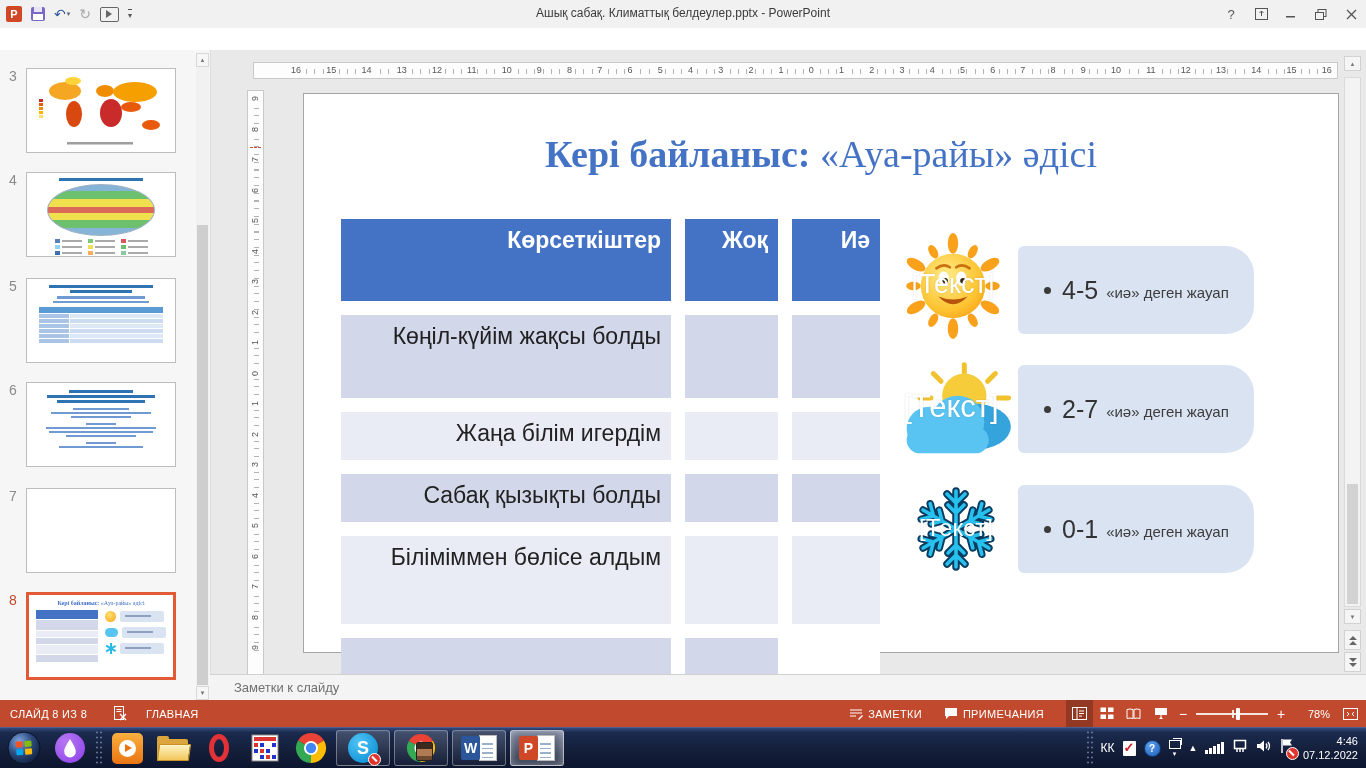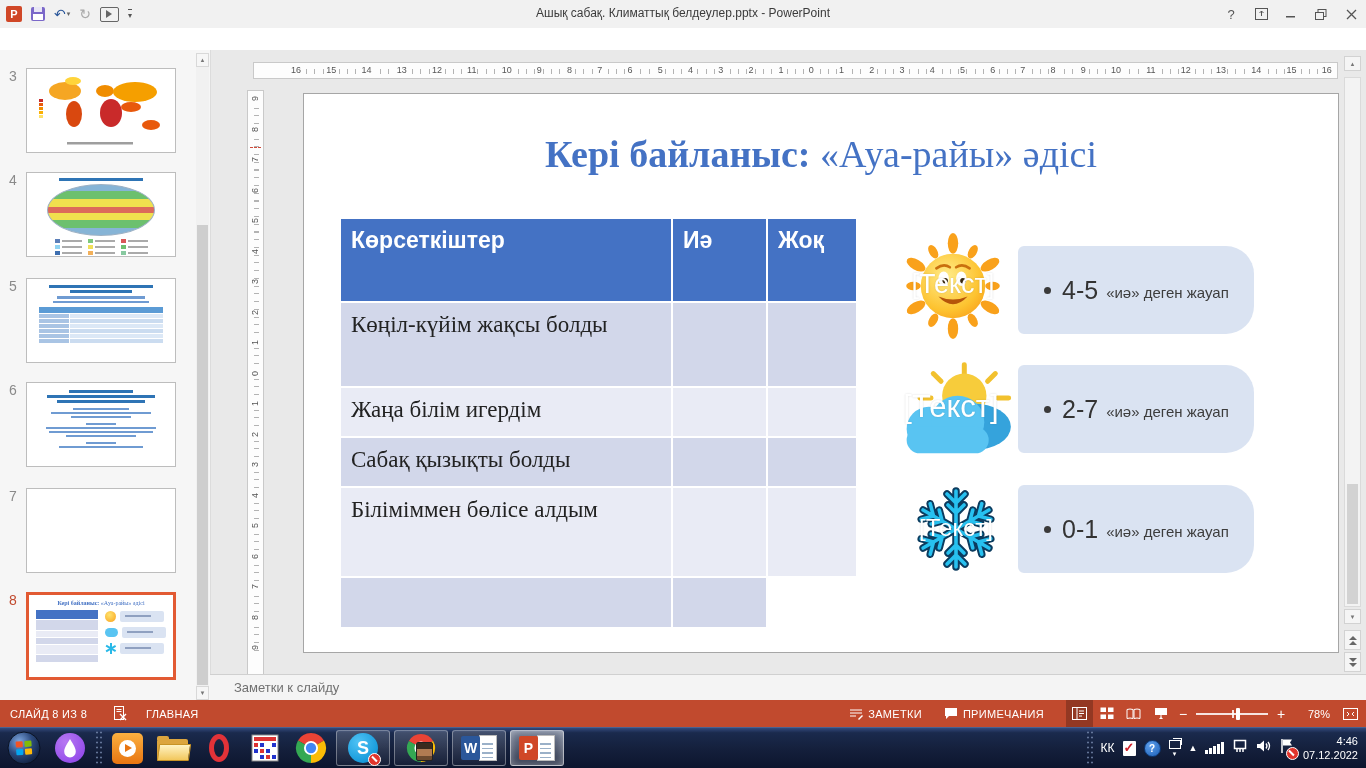--- a/index.html
+++ b/index.html
@@ -93,23 +93,23 @@
          justify-content:space-between;align-items:center;}
   .vnum{font-size:9px;color:#555;background:#FDFDFD;transform:rotate(-90deg);line-height:1;}
   .vruler::after{content:"";position:absolute;left:2px;right:2px;top:56px;border-top:1px dashed #D04A3A;}
   .slide{position:absolute;left:93px;top:43px;width:1034px;height:558px;background:#fff;border:1px solid #A6A6A6;}
   
   .stitle{position:absolute;left:0;right:0;top:38px;text-align:center;
           font-family:"Liberation Serif",serif;font-size:38px;color:var(--title_blue,#4472C4);}
   .stitle .b{font-weight:bold;}
   .ftable{position:absolute;left:37px;top:125px;display:grid;
           grid-template-columns:330px 93px 88px;grid-template-rows:82px 83px 48px 48px 88px 49px;
-          gap:2px;background:#fff;font-size:23px;}
+          gap:14px;background:#fff;font-size:23px;text-align:right;}
   .ftable .hc{background:var(--table_header,#4472C4);color:#fff;font-weight:bold;padding:8px 10px;box-sizing:border-box;}
-  .ftable .c{padding:6px 10px;color:#222;line-height:1.35;box-sizing:border-box;font-family:Liberation Serif, serif;}
+  .ftable .c{padding:6px 10px;color:#222;line-height:1.35;box-sizing:border-box;}
   .dk{background:var(--band_dark,#D2D7EA);}
   .lt2{background:var(--band_light,#E9EBF5);}
   .licon{position:absolute;}
   .licon svg{display:block;}
   .lovl{position:absolute;left:0;right:0;top:50%;transform:translateY(-55%);text-align:center;
         color:#fff;font-size:27px;text-shadow:0 0 2px rgba(0,0,0,.15);}
   .lbox{position:absolute;width:236px;height:88px;background:var(--legend_box,#DAE3F2);
         border-radius:6px 28px 28px 6px;display:flex;align-items:center;padding-left:26px;box-sizing:border-box;}
   .ldot{width:7px;height:7px;border-radius:50%;background:#3A3A3A;margin-right:11px;flex:none;}
   .lval{font-size:25px;color:#333;}
@@ -506,22 +506,22 @@
       </div>
 
       <div class="slide">
 
         <div class="stitle">
           <span class="b">Кері байланыс:</span><span> «Ауа-райы» әдісі</span>
         </div>
 
         <div class="ftable">
           <div class="hc">Көрсеткіштер</div>
+          <div class="hc">Жоқ</div>
           <div class="hc">Иә</div>
-          <div class="hc">Жоқ</div>
 
           <div class="c dk">Көңіл-күйім жақсы болды</div>
           <div class="c dk"></div>
           <div class="c dk"></div>
 
           <div class="c lt2">Жаңа білім игердім</div>
           <div class="c lt2"></div>
           <div class="c lt2"></div>
 
           <div class="c dk">Сабақ қызықты болды</div>

